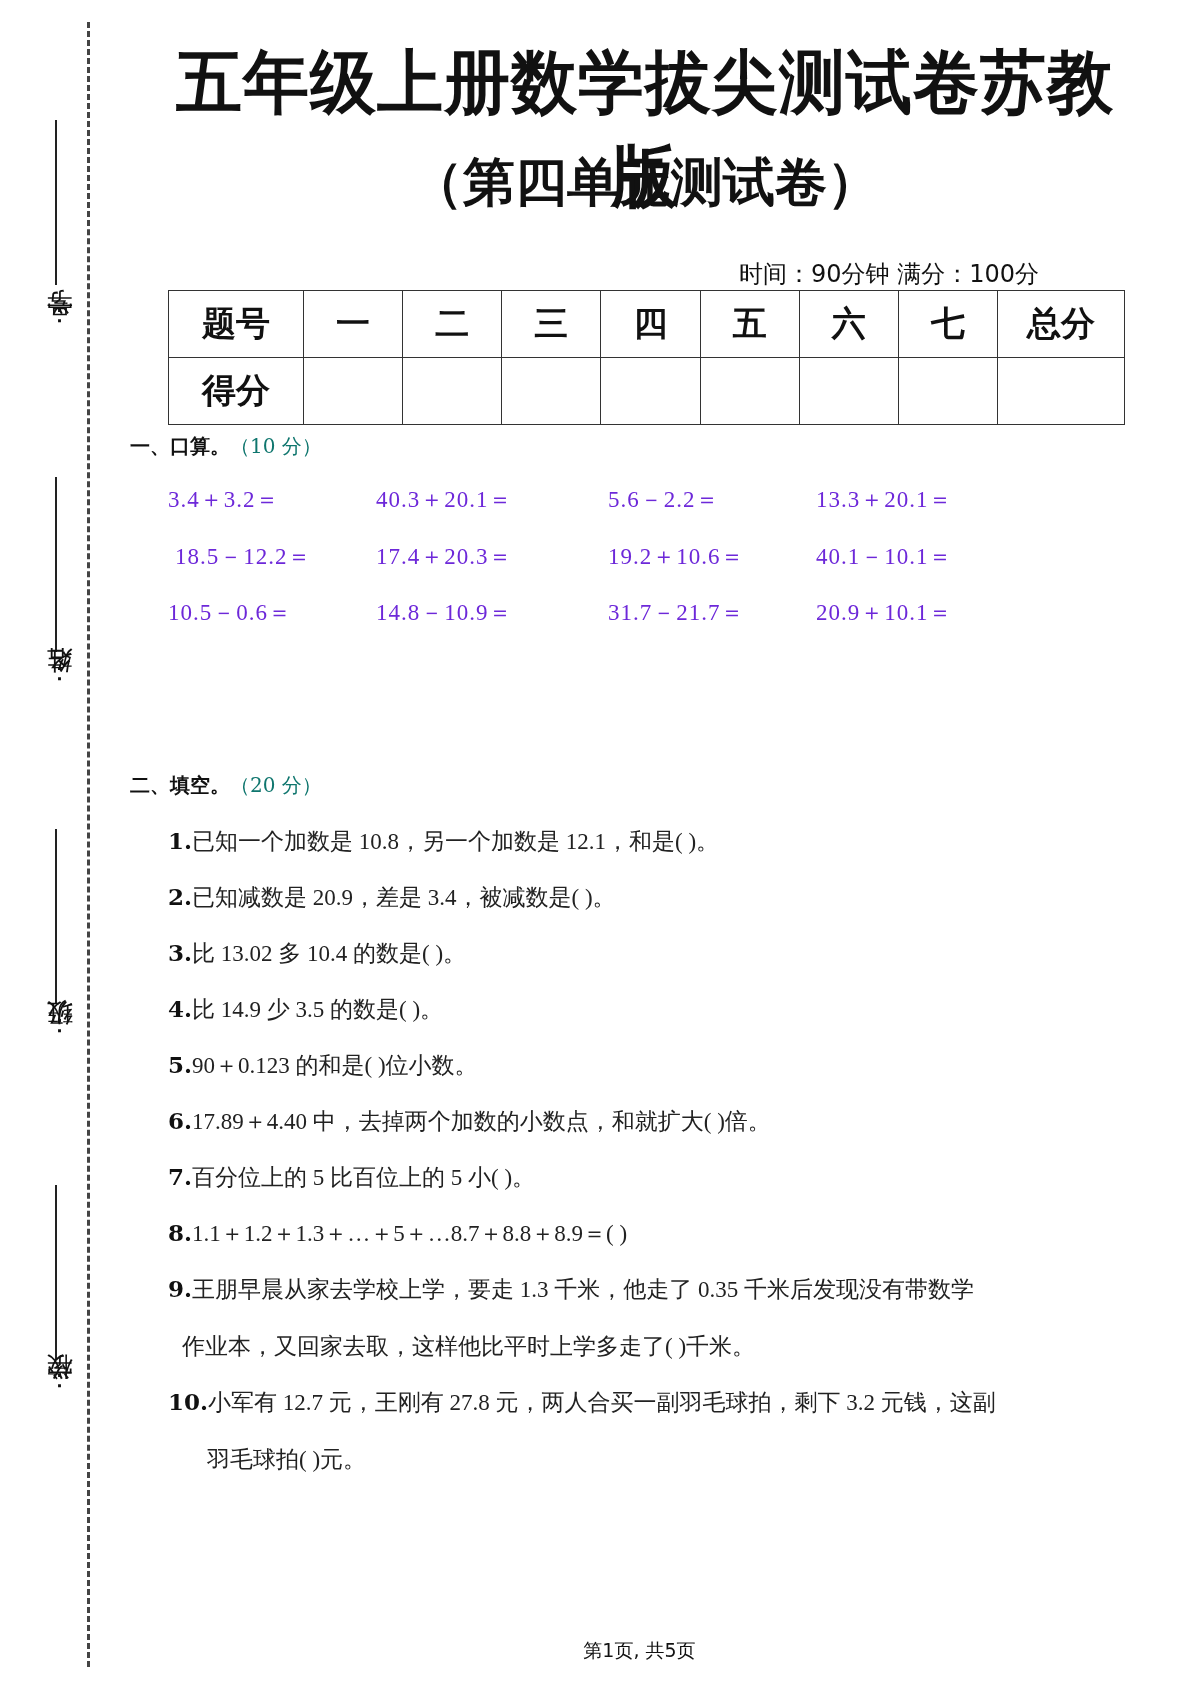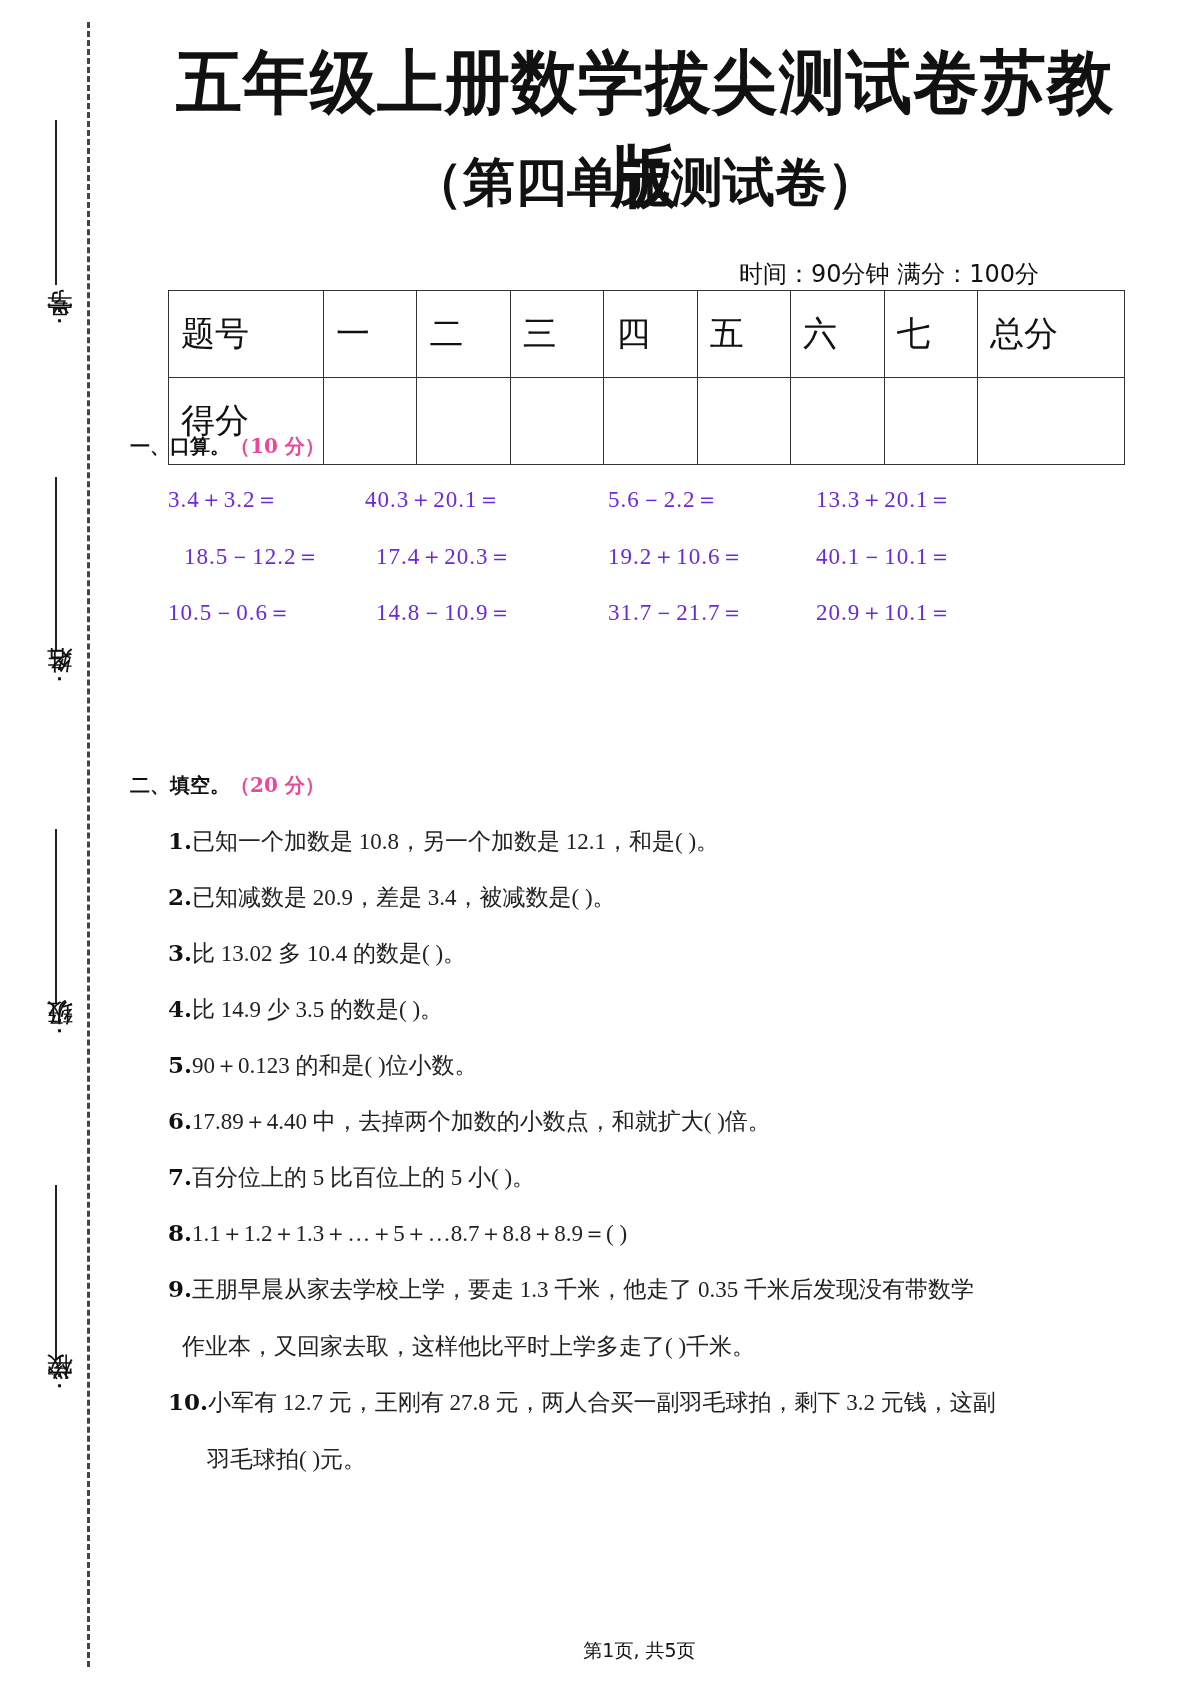--- a/index.html
+++ b/index.html
@@ -12,28 +12,28 @@
   .margin-field .label { position: absolute; left: 22px; width: 30px; font-size: 26px; line-height: 30px;
      writing-mode: vertical-rl; transform: rotate(180deg); font-family: "DejaVu Sans", sans-serif; }
 
   .title { position: absolute; left: 150px; top: 40px; width: 990px; text-align: center;
      font-size: 66px; font-weight: bold; letter-spacing: 1px; font-family: "DejaVu Sans", sans-serif; transform: scaleY(1.05); }
   .subtitle { position: absolute; left: 150px; top: 148px; width: 990px; text-align: center;
      font-size: 52px; font-weight: bold; font-family: "DejaVu Sans", sans-serif; }
   .meta { position: absolute; right: 152px; top: 258px; font-size: 24px; font-family: "DejaVu Sans", sans-serif; }
 
   table.score { position: absolute; left: 168px; top: 290px; border-collapse: collapse; width: 957px; }
-  table.score td { border: 1.5px solid #333; font-size: 34px; height: 62px;
-     font-family: "DejaVu Serif", serif; font-weight: normal; padding: 12px; }
+  table.score td { border: 1.5px solid #333; text-align: center; font-size: 34px; height: 62px;
+     font-family: "DejaVu Serif", serif; font-weight: bold; padding: 2px; }
   table.score td.first { width: 130px; font-family: "DejaVu Sans", sans-serif; }
   table.score td.last { width: 122px; }
 
   .section-head { position: absolute; left: 130px; font-size: 20px; font-family: "DejaVu Serif", serif; }
   .section-head b { font-family: "DejaVu Sans", sans-serif; font-weight: bold; }
-  .section-head .pts { color: #ec4899; font-weight: bold; }
+  .section-head .pts { color: #0f766e; }
 
   .calc-grid { position: absolute; left: 168px; top: 484px; width: 900px; }
   .calc-row { position: relative; height: 56.5px; }
   .calc-item { position: absolute; top: 0; font-size: 23px; font-family: "Liberation Serif", serif; color: #6d28d9; letter-spacing: 1px; white-space: nowrap; }
 
   .q { position: absolute; left: 168px; font-size: 23px; font-family: "Liberation Serif", "DejaVu Serif", serif; white-space: nowrap; color: #222; }
   .q .num { font-weight: bold; font-family: "DejaVu Serif", serif; color: #111; }
   .q.cont { left: 207px; text-align: center; }
 
   .footer { position: absolute; left: 0; width: 1191px; top: 1638px; text-align: center; font-size: 19px; font-family: "DejaVu Sans", sans-serif; margin-left: 44px; }
@@ -99,26 +99,26 @@
 </tbody>
   </table>
 
 <div class="section-head" style="top:433px">
   <b>一、口算。</b><span class="pts">（10 分）</span>
 </div>
 
 <div class="calc-grid">
   <div class="calc-row">
     <span class="calc-item" style="left:0">3.4＋3.2＝</span>
-    <span class="calc-item" style="left:197px">40.3＋20.1＝</span>
+    <span class="calc-item" style="left:208px">40.3＋20.1＝</span>
     <span class="calc-item" style="left:440px">5.6－2.2＝</span>
     <span class="calc-item" style="left:648px">13.3＋20.1＝</span>
   </div>
   <div class="calc-row">
-    <span class="calc-item" style="left:16px">18.5－12.2＝</span>
+    <span class="calc-item" style="left:7px">18.5－12.2＝</span>
     <span class="calc-item" style="left:208px">17.4＋20.3＝</span>
     <span class="calc-item" style="left:440px">19.2＋10.6＝</span>
     <span class="calc-item" style="left:648px">40.1－10.1＝</span>
   </div>
   <div class="calc-row">
     <span class="calc-item" style="left:0">10.5－0.6＝</span>
     <span class="calc-item" style="left:208px">14.8－10.9＝</span>
     <span class="calc-item" style="left:440px">31.7－21.7＝</span>
     <span class="calc-item" style="left:648px">20.9＋10.1＝</span>
   </div>

